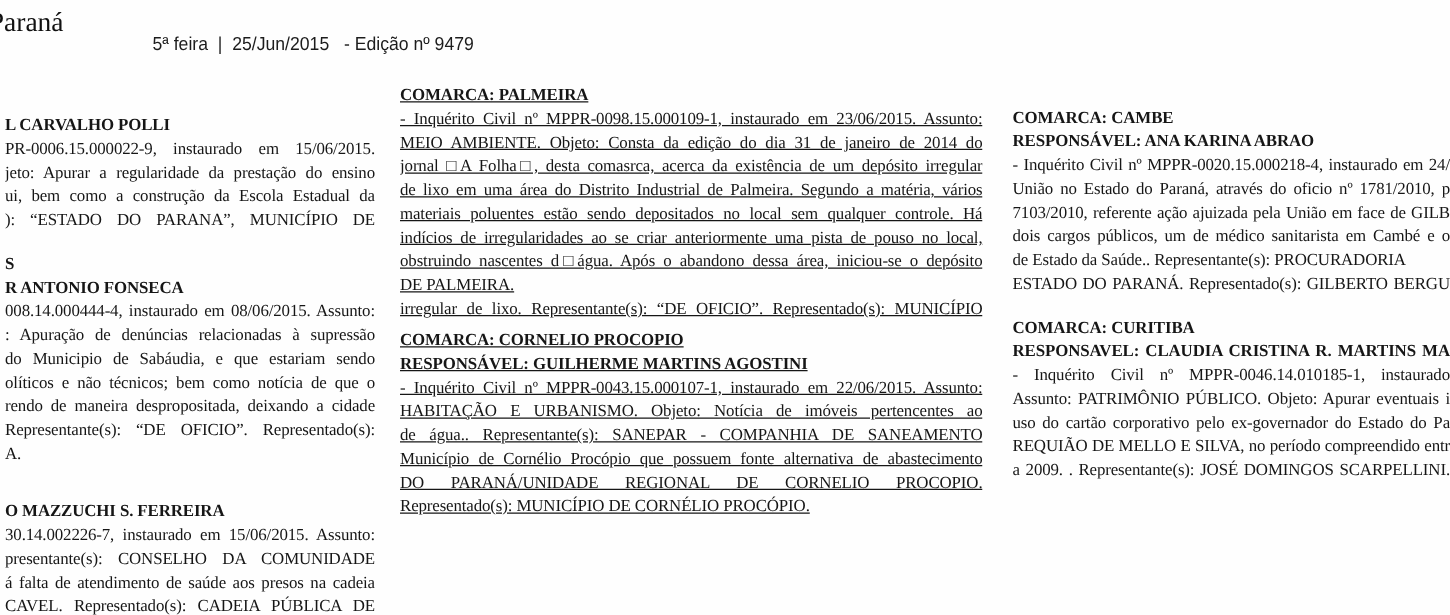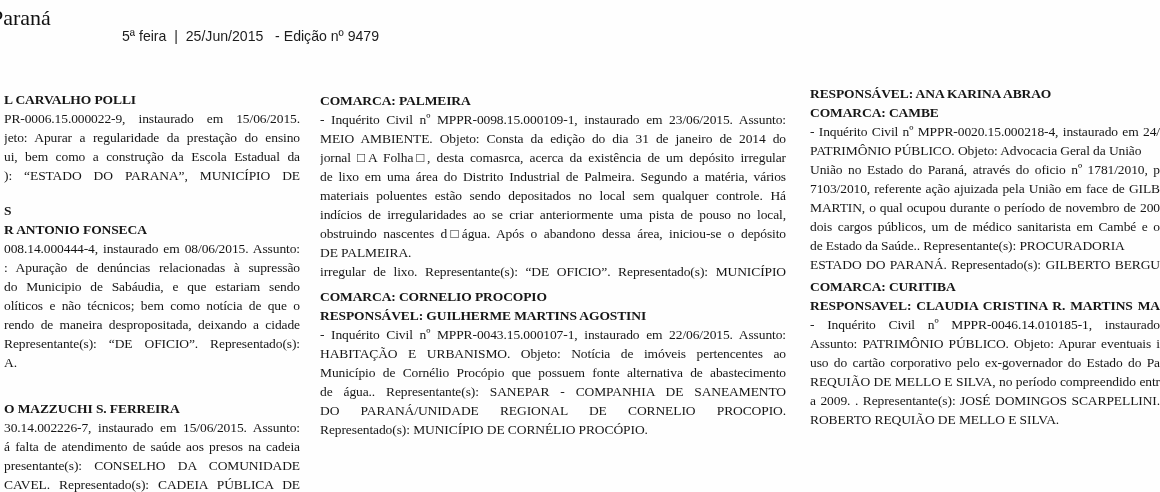--- a/index.html
+++ b/index.html
@@ -6,30 +6,30 @@
   .page{position:relative;width:1160px;height:492px;background:#fefefe;overflow:hidden;
         color:#161616;}
   .brand{position:absolute;left:-9px;top:5px;
          font-family:"Liberation Serif",serif;font-size:22px;color:#111;}
   .dateline{position:absolute;left:122px;top:27px;
             font-family:"Liberation Sans",sans-serif;font-size:15px;color:#1c1c1c;
             white-space:pre;transform:scaleX(0.94);transform-origin:left top;}
   .col{position:absolute;font-family:"Liberation Serif",serif;font-size:13.5px;
        line-height:19px;letter-spacing:-0.1px;overflow:hidden;}
   .col-left{left:4px;top:90px;width:296px;}
-  .col-mid{left:320px;top:91px;width:466px;}
+  .col-mid{left:320px;top:66px;width:466px;text-decoration:underline;}
   .col-right{left:810px;top:84px;width:350px;}
   .ln{white-space:pre;height:19px;overflow:hidden;}
   .ln.fill{white-space:nowrap;text-align:justify;text-align-last:justify;}
   .ln.b{font-weight:bold;}
   .sec{margin:0;}
   .gap16{margin-top:16px;}
   .gap10{margin-top:27px;}
   .gap6{margin-top:6px;}
-  .gap5{margin-top:3px;}
+  .gap5{margin-top:16px;}
 </style>
 </head>
 <body>
 
 <div class="page">
 
   <div class="brand">Paraná</div>
   <div class="dateline">5ª feira  |  25/Jun/2015   - Edição nº 9479</div>
 
   <div class="col col-left">
@@ -47,22 +47,22 @@
       <div class="ln fill">: Apuração de denúncias relacionadas à supressão</div>
       <div class="ln fill">do Municipio de Sabáudia, e que estariam sendo</div>
       <div class="ln fill">olíticos e não técnicos; bem como notícia de que o</div>
       <div class="ln fill">rendo de maneira despropositada, deixando a cidade</div>
       <div class="ln fill">Representante(s): “DE OFICIO”. Representado(s):</div>
       <div class="ln">A.</div>
     </div>
     <div class="sec gap10">
       <div class="ln b">O MAZZUCHI S. FERREIRA</div>
       <div class="ln fill">30.14.002226-7, instaurado em 15/06/2015. Assunto:</div>
+      <div class="ln fill">presentante(s): CONSELHO DA COMUNIDADE</div>
       <div class="ln fill">á falta de atendimento de saúde aos presos na cadeia</div>
-      <div class="ln fill">presentante(s): CONSELHO DA COMUNIDADE</div>
       <div class="ln fill">CAVEL. Representado(s): CADEIA PÚBLICA DE</div>
     </div>
   </div>
 
   <div class="col col-mid">
     <div class="sec">
       <div class="ln b">COMARCA: PALMEIRA</div>
       <div class="ln fill">- Inquérito Civil nº MPPR-0098.15.000109-1, instaurado em 23/06/2015. Assunto:</div>
       <div class="ln fill">MEIO AMBIENTE. Objeto: Consta da edição do dia 31 de janeiro de 2014 do</div>
       <div class="ln fill">jornal □A Folha□, desta comasrca, acerca da existência de um depósito irregular</div>
@@ -71,45 +71,42 @@
       <div class="ln fill">indícios de irregularidades ao se criar anteriormente uma pista de pouso no local,</div>
       <div class="ln fill">obstruindo nascentes d□água. Após o abandono dessa área, iniciou-se o depósito</div>
       <div class="ln">DE PALMEIRA.</div>
       <div class="ln fill">irregular de lixo. Representante(s): “DE OFICIO”. Representado(s): MUNICÍPIO</div>
     </div>
     <div class="sec gap6">
       <div class="ln b">COMARCA: CORNELIO PROCOPIO</div>
       <div class="ln b">RESPONSÁVEL: GUILHERME MARTINS AGOSTINI</div>
       <div class="ln fill">- Inquérito Civil nº MPPR-0043.15.000107-1, instaurado em 22/06/2015. Assunto:</div>
       <div class="ln fill">HABITAÇÃO E URBANISMO. Objeto: Notícia de imóveis pertencentes ao</div>
+      <div class="ln fill">de água.. Representante(s): SANEPAR - COMPANHIA DE SANEAMENTO</div>
       <div class="ln fill">Município de Cornélio Procópio que possuem fonte alternativa de abastecimento</div>
-      <div class="ln fill">de água.. Representante(s): SANEPAR - COMPANHIA DE SANEAMENTO</div>
       <div class="ln fill">DO PARANÁ/UNIDADE REGIONAL DE CORNELIO PROCOPIO.</div>
       <div class="ln">Representado(s): MUNICÍPIO DE CORNÉLIO PROCÓPIO.</div>
     </div>
   </div>
 
   <div class="col col-right">
     <div class="sec">
+      <div class="ln b">COMARCA: CAMBE</div>
       <div class="ln b">RESPONSÁVEL: ANA KARINA ABRAO</div>
-      <div class="ln b">COMARCA: CAMBE</div>
       <div class="ln fill">- Inquérito Civil nº MPPR-0020.15.000218-4, instaurado em 24/</div>
-      <div class="ln">PATRIMÔNIO PÚBLICO. Objeto: Advocacia Geral da União</div>
       <div class="ln fill">União no Estado do Paraná, através do oficio nº 1781/2010, p</div>
       <div class="ln fill">7103/2010, referente ação ajuizada pela União em face de GILB</div>
-      <div class="ln fill">MARTIN, o qual ocupou durante o período de novembro de 200</div>
       <div class="ln fill">dois cargos públicos, um de médico sanitarista em Cambé e o</div>
       <div class="ln">de Estado da Saúde.. Representante(s): PROCURADORIA</div>
       <div class="ln fill">ESTADO DO PARANÁ. Representado(s): GILBERTO BERGU</div>
     </div>
     <div class="sec gap5">
       <div class="ln b">COMARCA: CURITIBA</div>
       <div class="ln b fill">RESPONSAVEL: CLAUDIA CRISTINA R. MARTINS MA</div>
       <div class="ln fill">- Inquérito Civil nº MPPR-0046.14.010185-1, instaurado</div>
       <div class="ln fill">Assunto: PATRIMÔNIO PÚBLICO. Objeto: Apurar eventuais i</div>
       <div class="ln fill">uso do cartão corporativo pelo ex-governador do Estado do Pa</div>
       <div class="ln fill">REQUIÃO DE MELLO E SILVA, no período compreendido entr</div>
       <div class="ln fill">a 2009. . Representante(s): JOSÉ DOMINGOS SCARPELLINI.</div>
-      <div class="ln">ROBERTO REQUIÃO DE MELLO E SILVA.</div>
     </div>
   </div>
 
 </div>
 
 </body></html>

